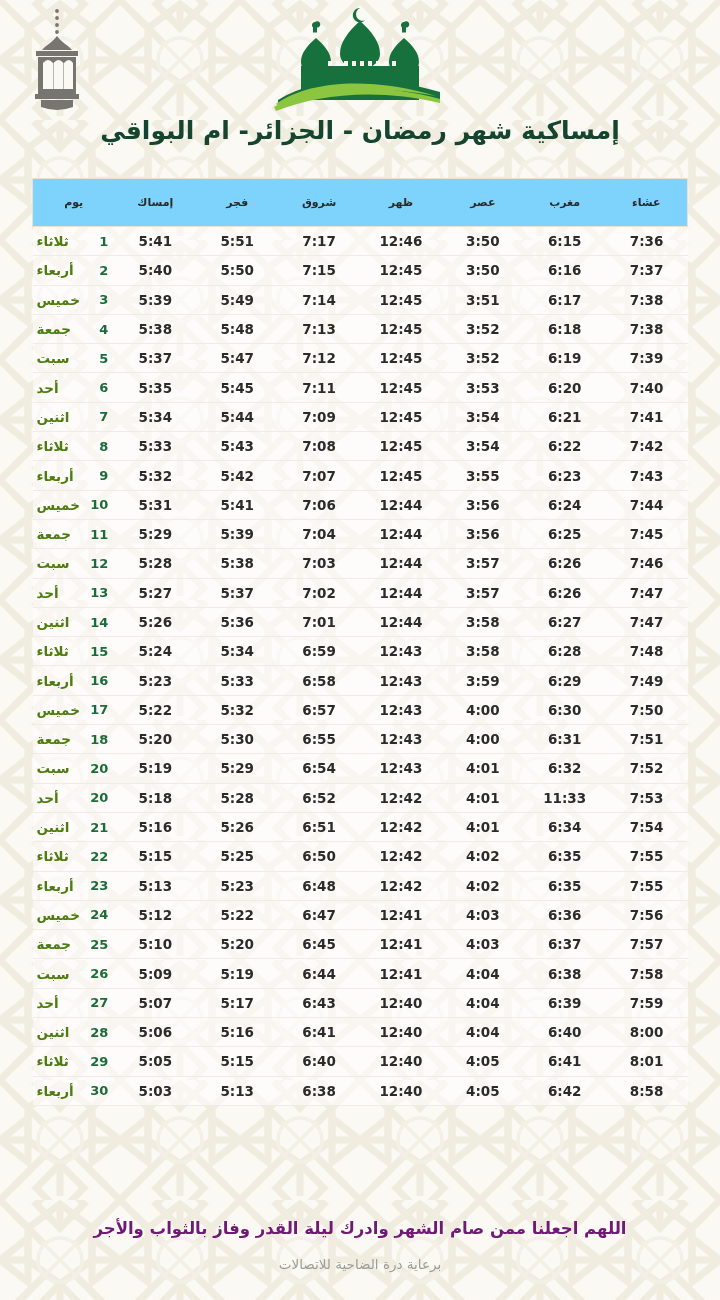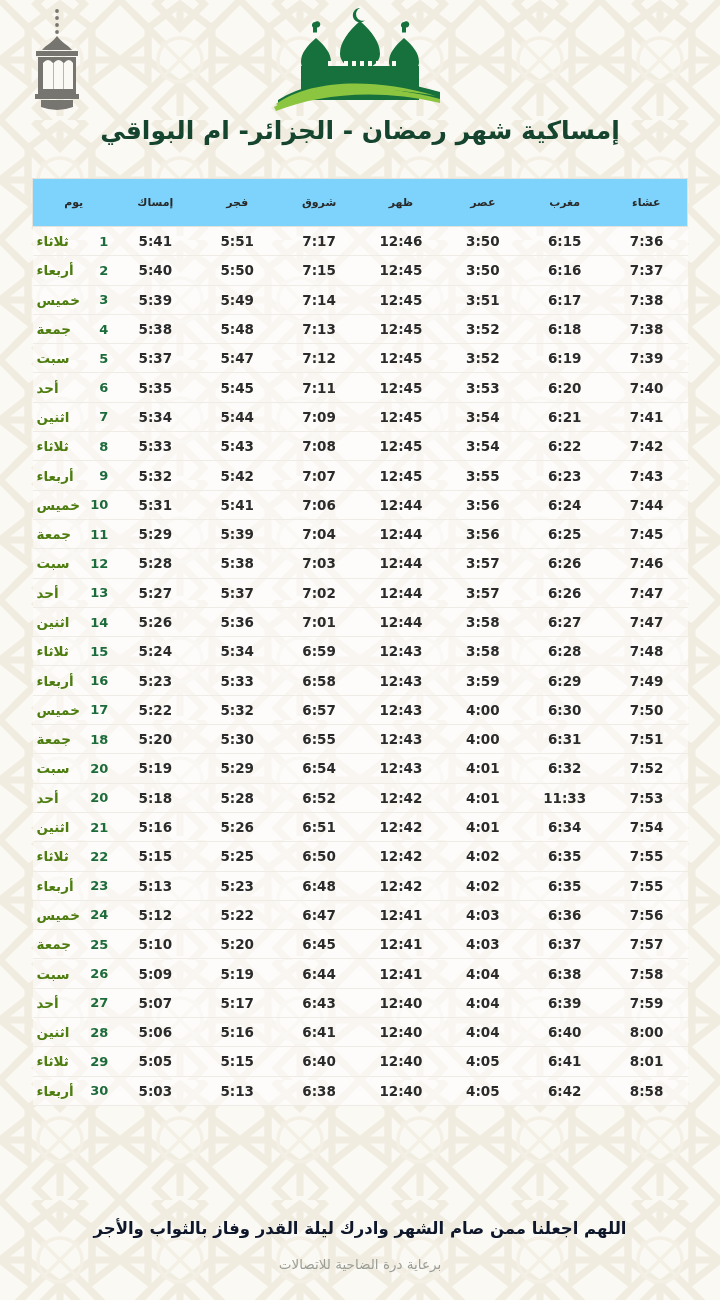--- a/index.html
+++ b/index.html
@@ -129,21 +129,21 @@
   
   .footer {
     flex:0 0 96px;
     padding:14px 90px 0 90px;
     text-align:center;
     direction:rtl;
   }
   .footer .dua {
     font-size:16.5px;
     font-weight:bold;
-    color:#0f172a;
+    color:#701a75;
     line-height:1.32;
   }
   .footer .sponsor {
     margin-top:16px;
     font-size:13.5px;
     font-weight:normal;
     color:#9b9e96;
     letter-spacing:0.6px;
   }
 </style>

